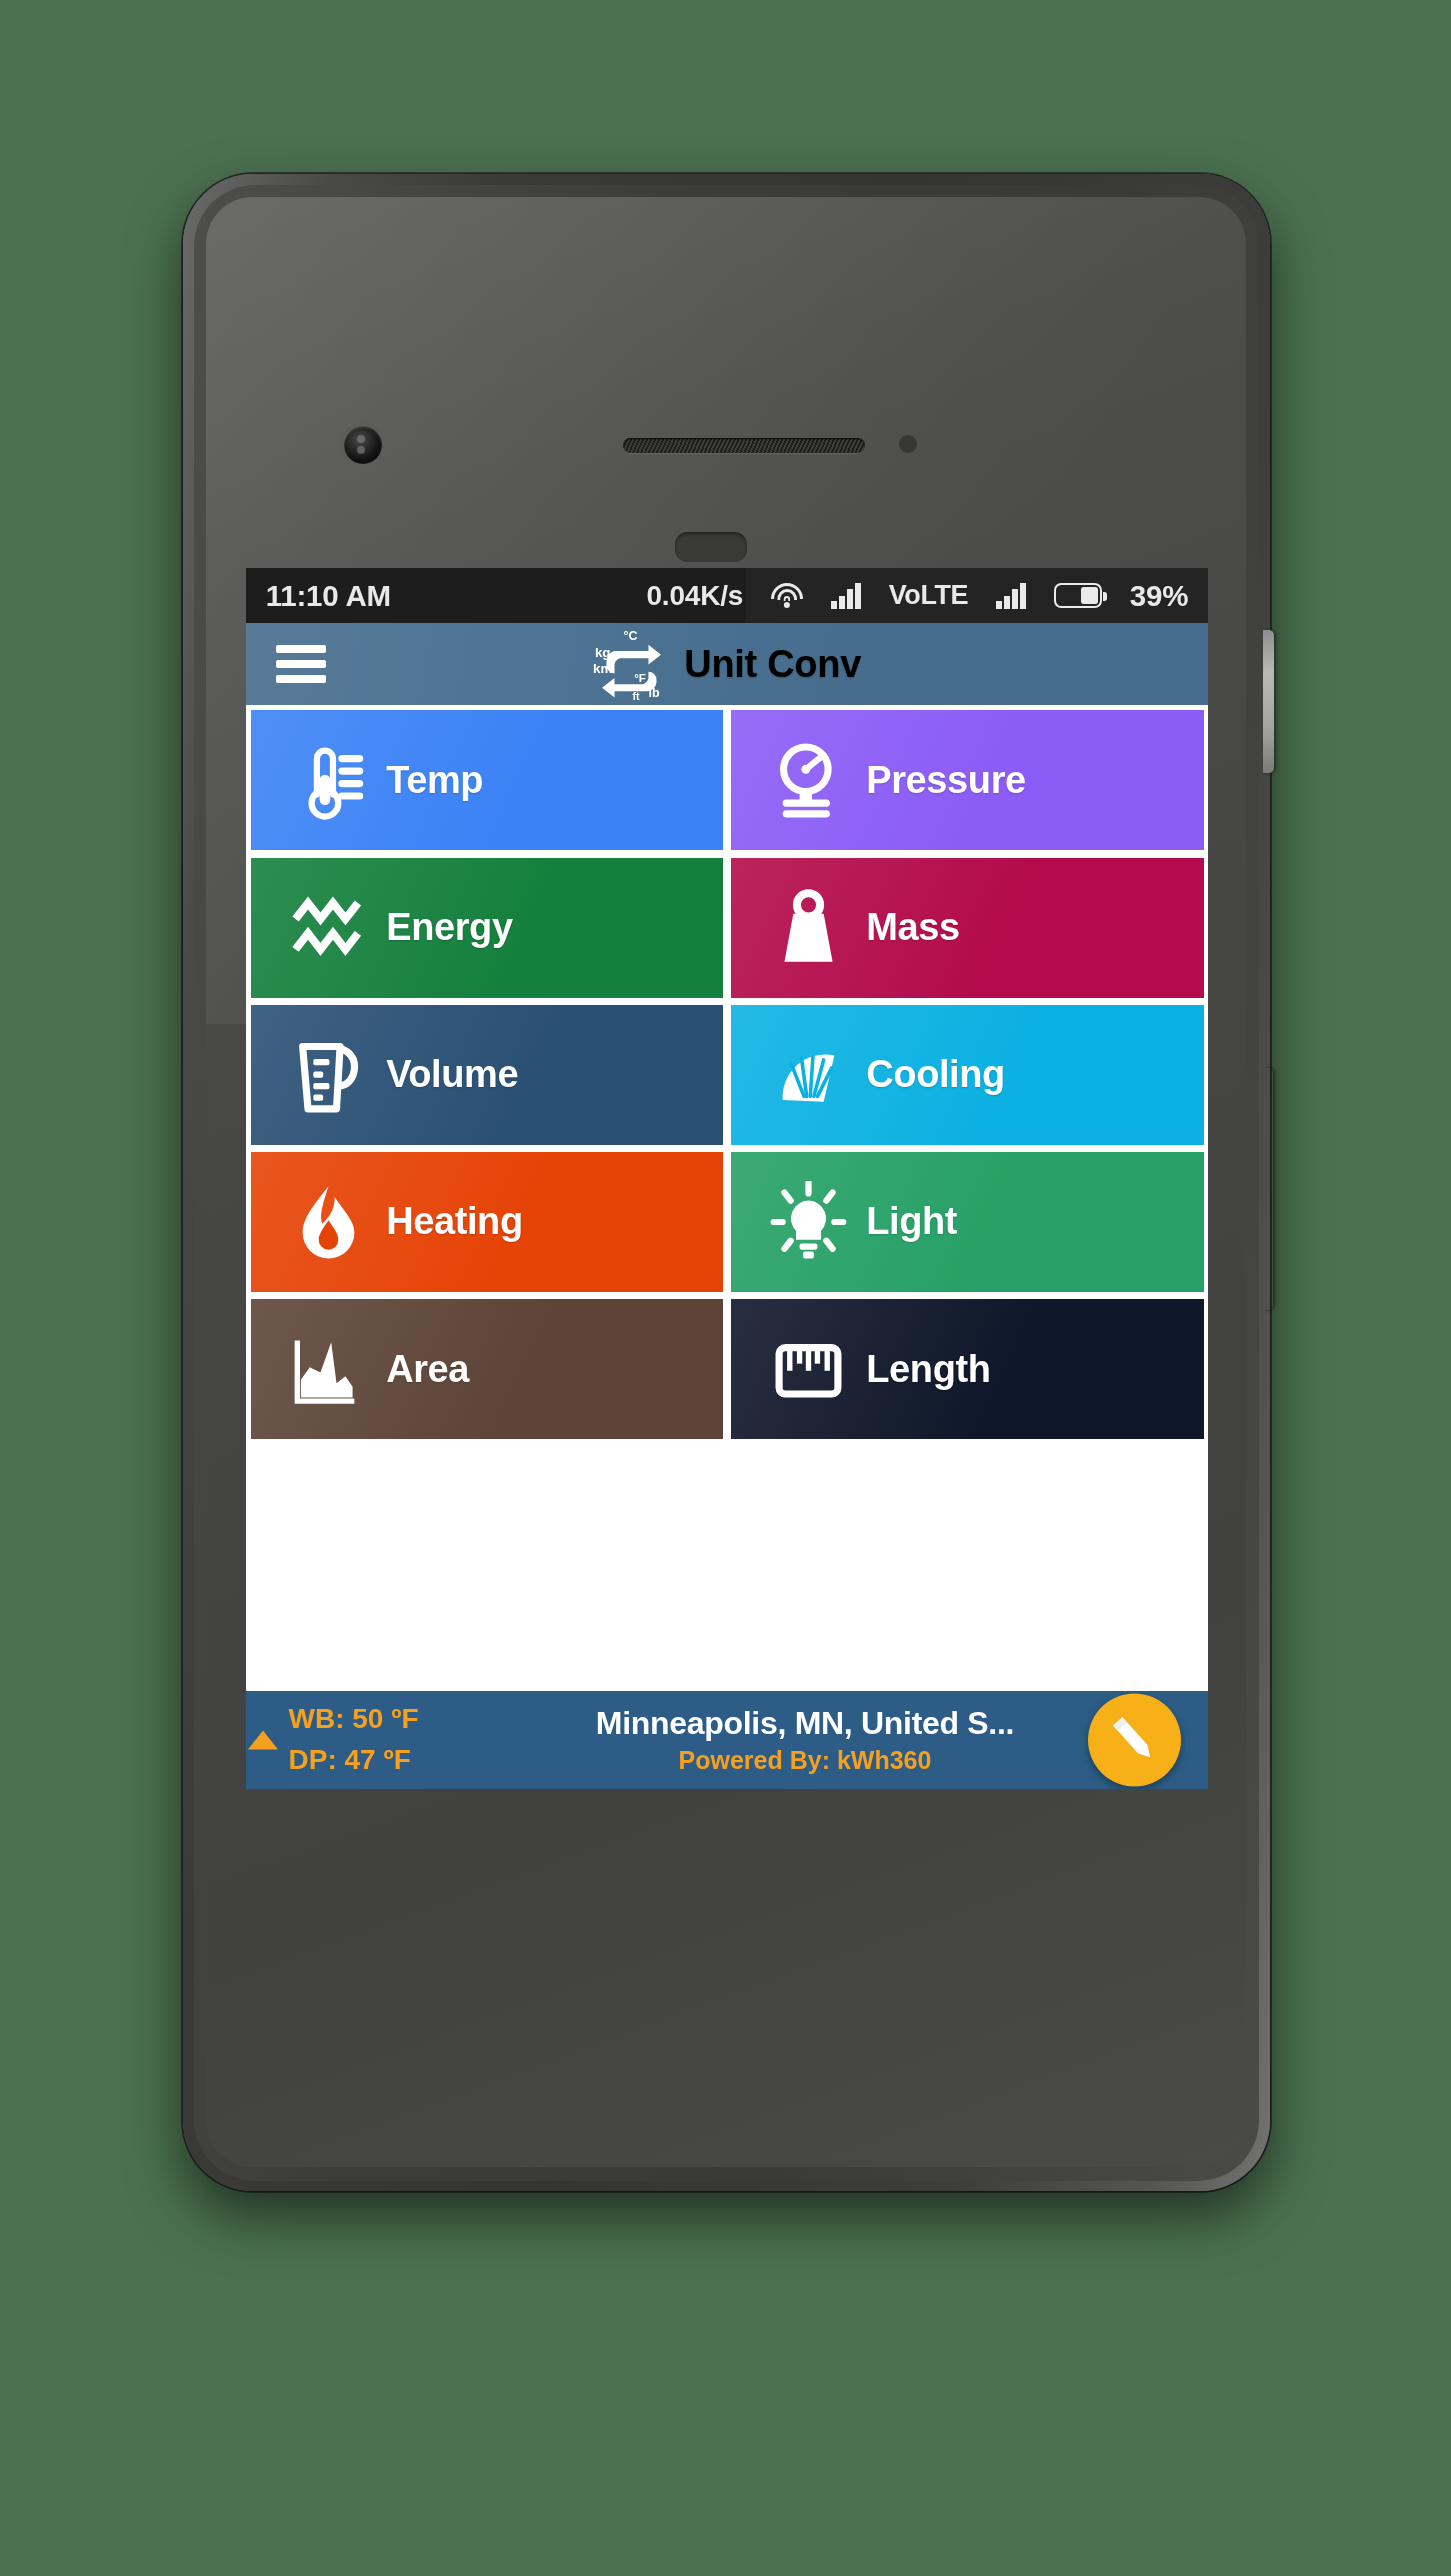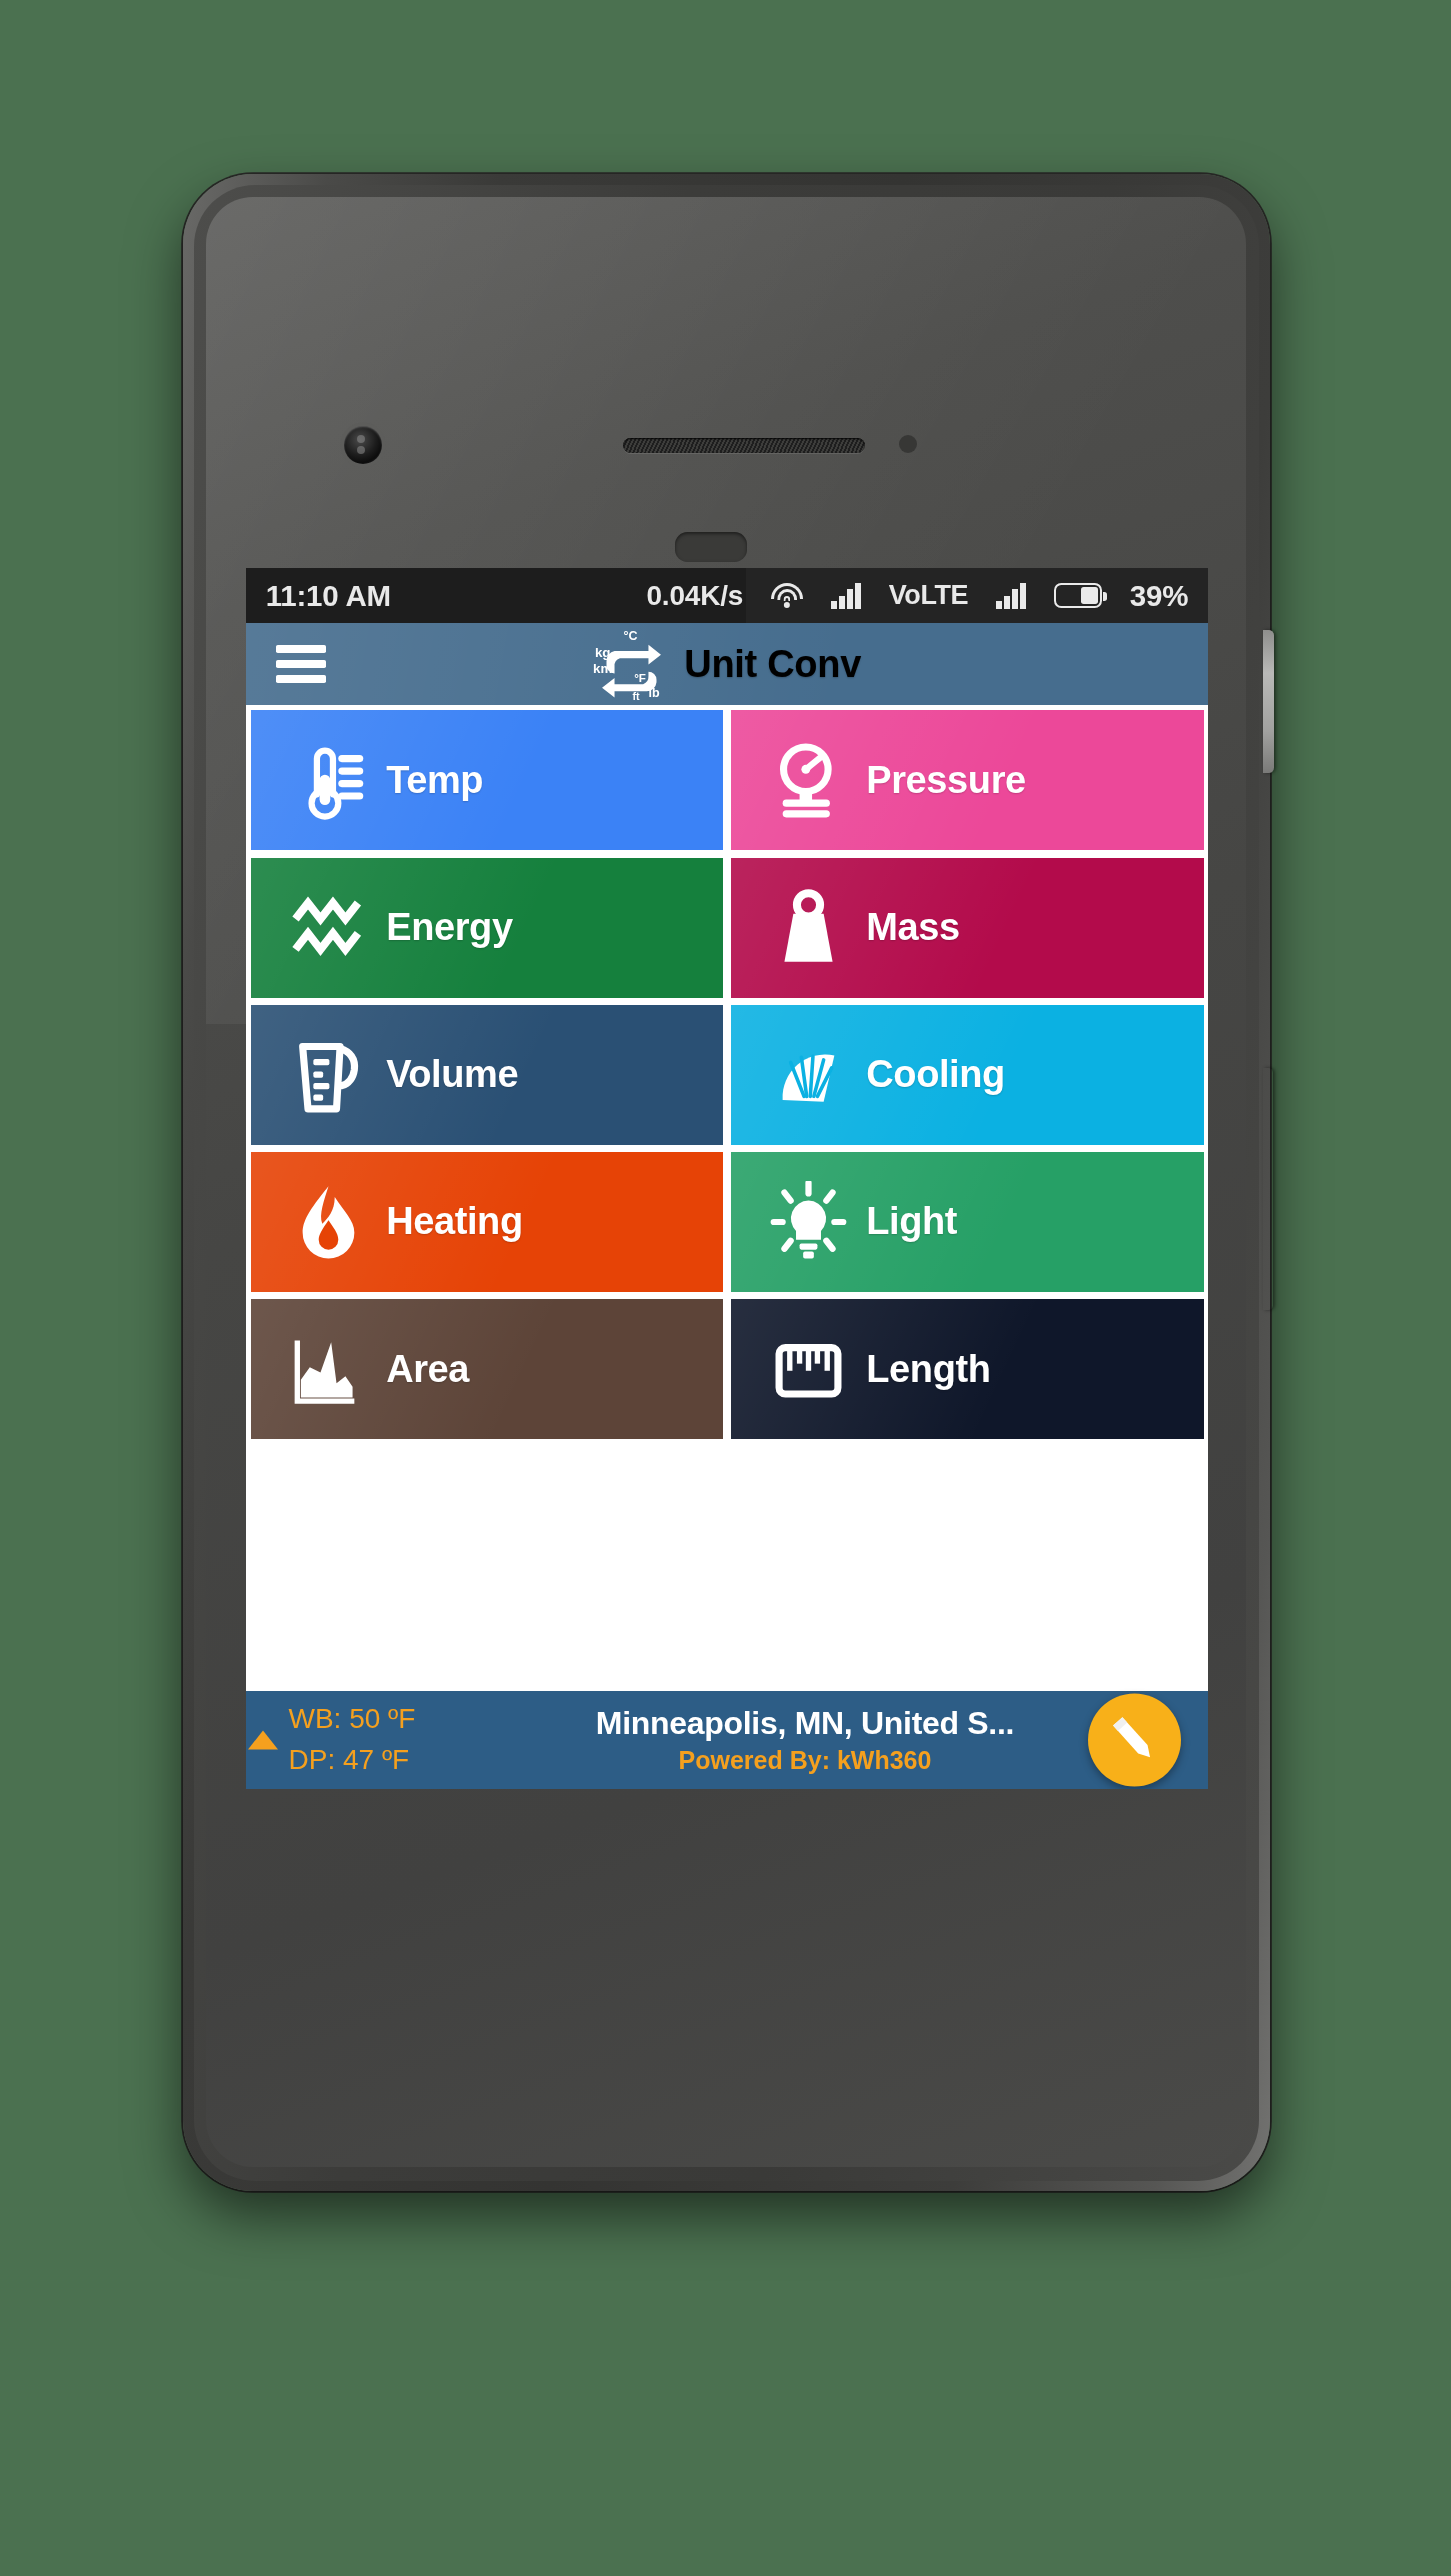--- a/index.html
+++ b/index.html
@@ -181,21 +181,21 @@
     color:#fff; font-size:38px; font-weight:bold; letter-spacing:-0.4px; z-index:2;
     text-shadow:0 0.9px 1.8px rgba(0,0,0,.18);
   }
 
   
   .weatherbar{
     position:absolute; left:0; right:0; bottom:0; height:98px;
     background:#2d5d86; display:flex; align-items:center; padding:0 12.5px;
   }
   .wb-left{ width:192px; position:relative; padding-left:30px; }
-  .wb-left .wl{ color:#f5a01e; font-size:28px; font-weight:normal; line-height:1.45; white-space:nowrap; }
+  .wb-left .wl{ color:#f5a01e; font-size:28px; font-weight:bold; line-height:1.45; white-space:nowrap; }
   .wb-tri{
     position:absolute; left:1.8px; top:50%; transform:translateY(-50%);
     width:0; height:0; border-left:15px solid transparent; border-right:15px solid transparent;
     border-bottom:19.7px solid #f5a01e;
   }
   .wb-center{ flex:1; text-align:center; padding-right:36px; }
   .wb-loc{ color:#fff; font-size:32px; font-weight:bold; letter-spacing:-0.3px; white-space:nowrap; }
   .wb-pow{ color:#f5a01e; font-size:25px; font-weight:bold; margin-top:4.5px; white-space:nowrap; }
   .fab{
     position:absolute; right:27px; top:50%; transform:translateY(-50%);
@@ -297,21 +297,21 @@
               <line x1="58" y1="22" x2="78" y2="22"></line>
               <line x1="58" y1="36" x2="78" y2="36"></line>
               <line x1="58" y1="50" x2="78" y2="50"></line>
               <line x1="58" y1="64" x2="78" y2="64"></line>
             </g>
           </svg>
         </div>
         <div class="t-label">Temp</div>
       </div>
 
-      <div class="tile" style="background:#ec4899">
+      <div class="tile" style="background:#8b5cf6">
         <div class="t-sheen"></div>
         <div class="t-icon">
           <svg viewBox="0 0 86 92" width="77" height="82">
             <circle cx="40" cy="34" r="25" fill="none" stroke="#fff" stroke-width="8"></circle>
             <path d="M40 34 L56 21" stroke="#fff" stroke-width="7" stroke-linecap="round"></path>
             <circle cx="40" cy="34" r="5" fill="#fff"></circle>
             <rect x="33" y="57" width="14" height="12" fill="#fff"></rect>
             <rect x="14" y="68" width="53" height="8" rx="4" fill="#fff"></rect>
             <rect x="14" y="80" width="53" height="8" rx="4" fill="#fff"></rect>
           </svg>

